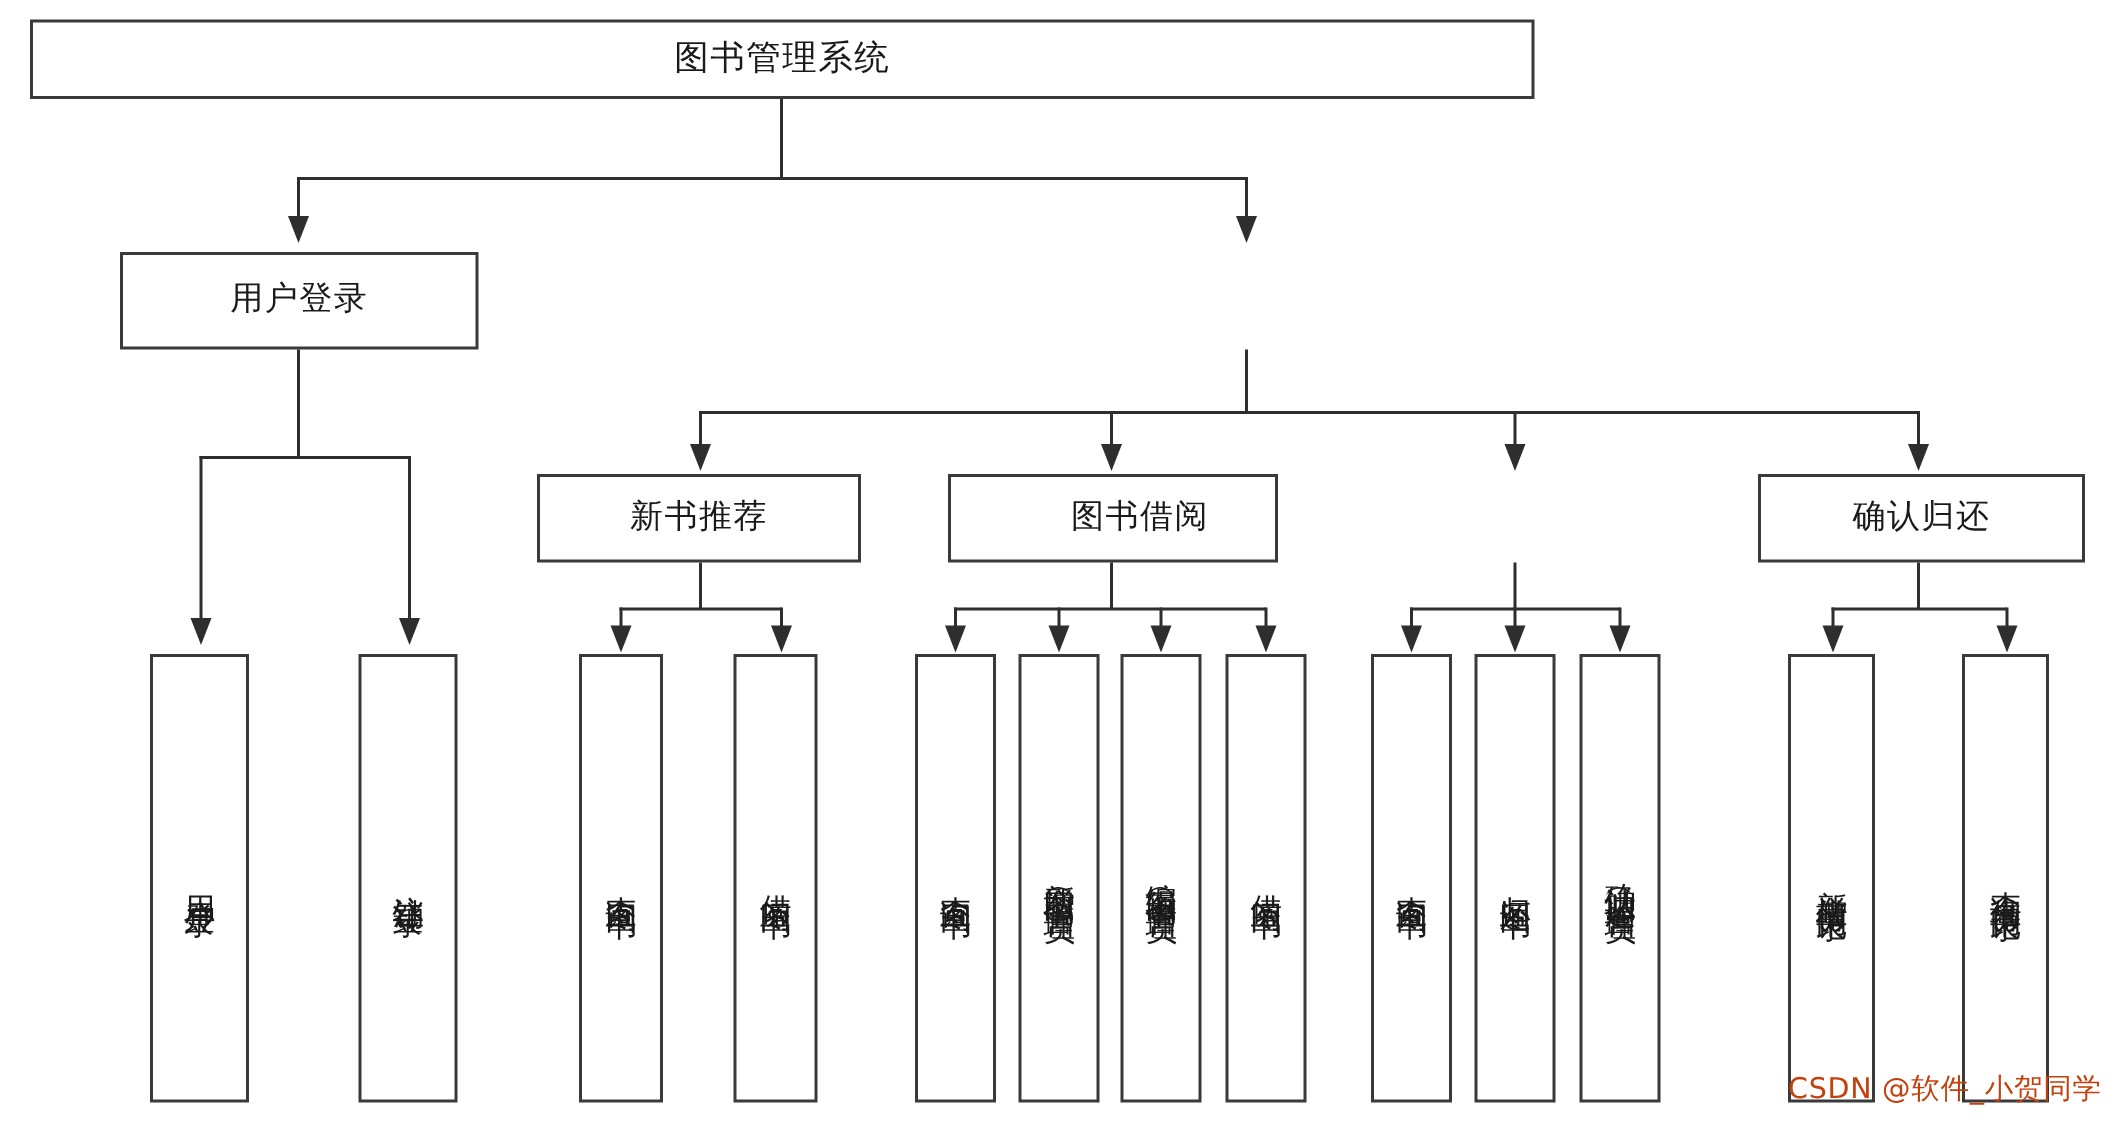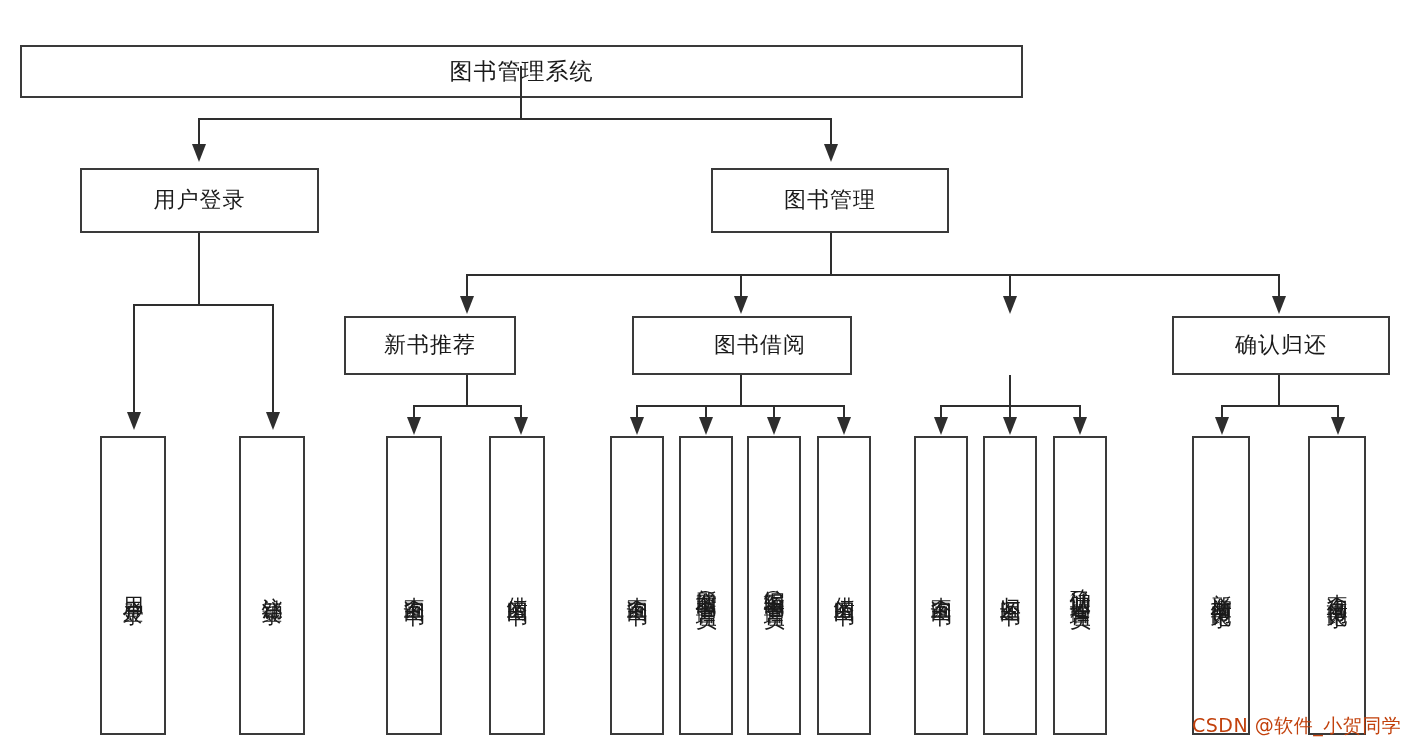--- a/index.html
+++ b/index.html
@@ -65,52 +65,51 @@
     font-size: 19px;
     white-space: nowrap;
     letter-spacing: 0.5px;
   }
 </style>
 </head>
 <body>
 
 <div id="canvas">
 
-  <div class="node horiz root" style="left:20px; top:13px; width:1003px; height:53px;margin-top:32px;">图书管理系统</div>
+  <div class="node horiz root" style="left:20px; top:13px; width:1003px; height:53px;">图书管理系统</div>
 
   <div class="edge v" style="left:520px; top:66px; height:53px;"></div>
   <div class="edge h" style="left:198px; top:118px; width:634px;"></div>
   <div class="edge v" style="left:198px; top:118px; height:28px;"></div>
   <div class="arrow" style="left:192px; top:144px;"></div>
   <div class="edge v" style="left:830px; top:118px; height:28px;"></div>
   <div class="arrow" style="left:824px; top:144px;"></div>
 
   <div class="node horiz" style="left:80px; top:168px; width:239px; height:65px;">用户登录</div>
 
-  <div class="node horiz" style="left:711px; top:168px; width:238px; height:65px;">图书管理</div>
 
   <div class="edge v" style="left:198px; top:233px; height:72px;"></div>
   <div class="edge h" style="left:133px; top:304px; width:141px;"></div>
   <div class="edge v" style="left:133px; top:304px; height:110px;"></div>
   <div class="arrow" style="left:127px; top:412px;"></div>
   <div class="edge v" style="left:272px; top:304px; height:110px;"></div>
   <div class="arrow" style="left:266px; top:412px;"></div>
 
   <div class="edge v" style="left:830px; top:233px; height:42px;"></div>
   <div class="edge h" style="left:466px; top:274px; width:812px;"></div>
   <div class="edge v" style="left:466px; top:274px; height:24px;"></div>
   <div class="arrow" style="left:460px; top:296px;"></div>
   <div class="edge v" style="left:740px; top:274px; height:24px;"></div>
   <div class="arrow" style="left:734px; top:296px;"></div>
   <div class="edge v" style="left:1009px; top:274px; height:24px;"></div>
   <div class="arrow" style="left:1003px; top:296px;"></div>
   <div class="edge v" style="left:1278px; top:274px; height:24px;"></div>
   <div class="arrow" style="left:1272px; top:296px;"></div>
 
-  <div class="node horiz" style="left:344px; top:316px; width:172px; height:59px;">新书推荐</div>
+  <div class="node horiz" style="left:358px; top:316px; width:216px; height:59px;">新书推荐</div>
 
   <div class="node horiz" style="left:632px; top:316px; width:220px; height:59px;padding-left:36px;">图书借阅</div>
 
 
   <div class="node horiz" style="left:1172px; top:316px; width:218px; height:59px;">确认归还</div>
 
   <div class="edge v" style="left:466px; top:375px; height:31px;"></div>
   <div class="edge h" style="left:413px; top:405px; width:108px;"></div>
   <div class="edge v" style="left:413px; top:405px; height:14px;"></div>
   <div class="arrow" style="left:407px; top:417px;"></div>

